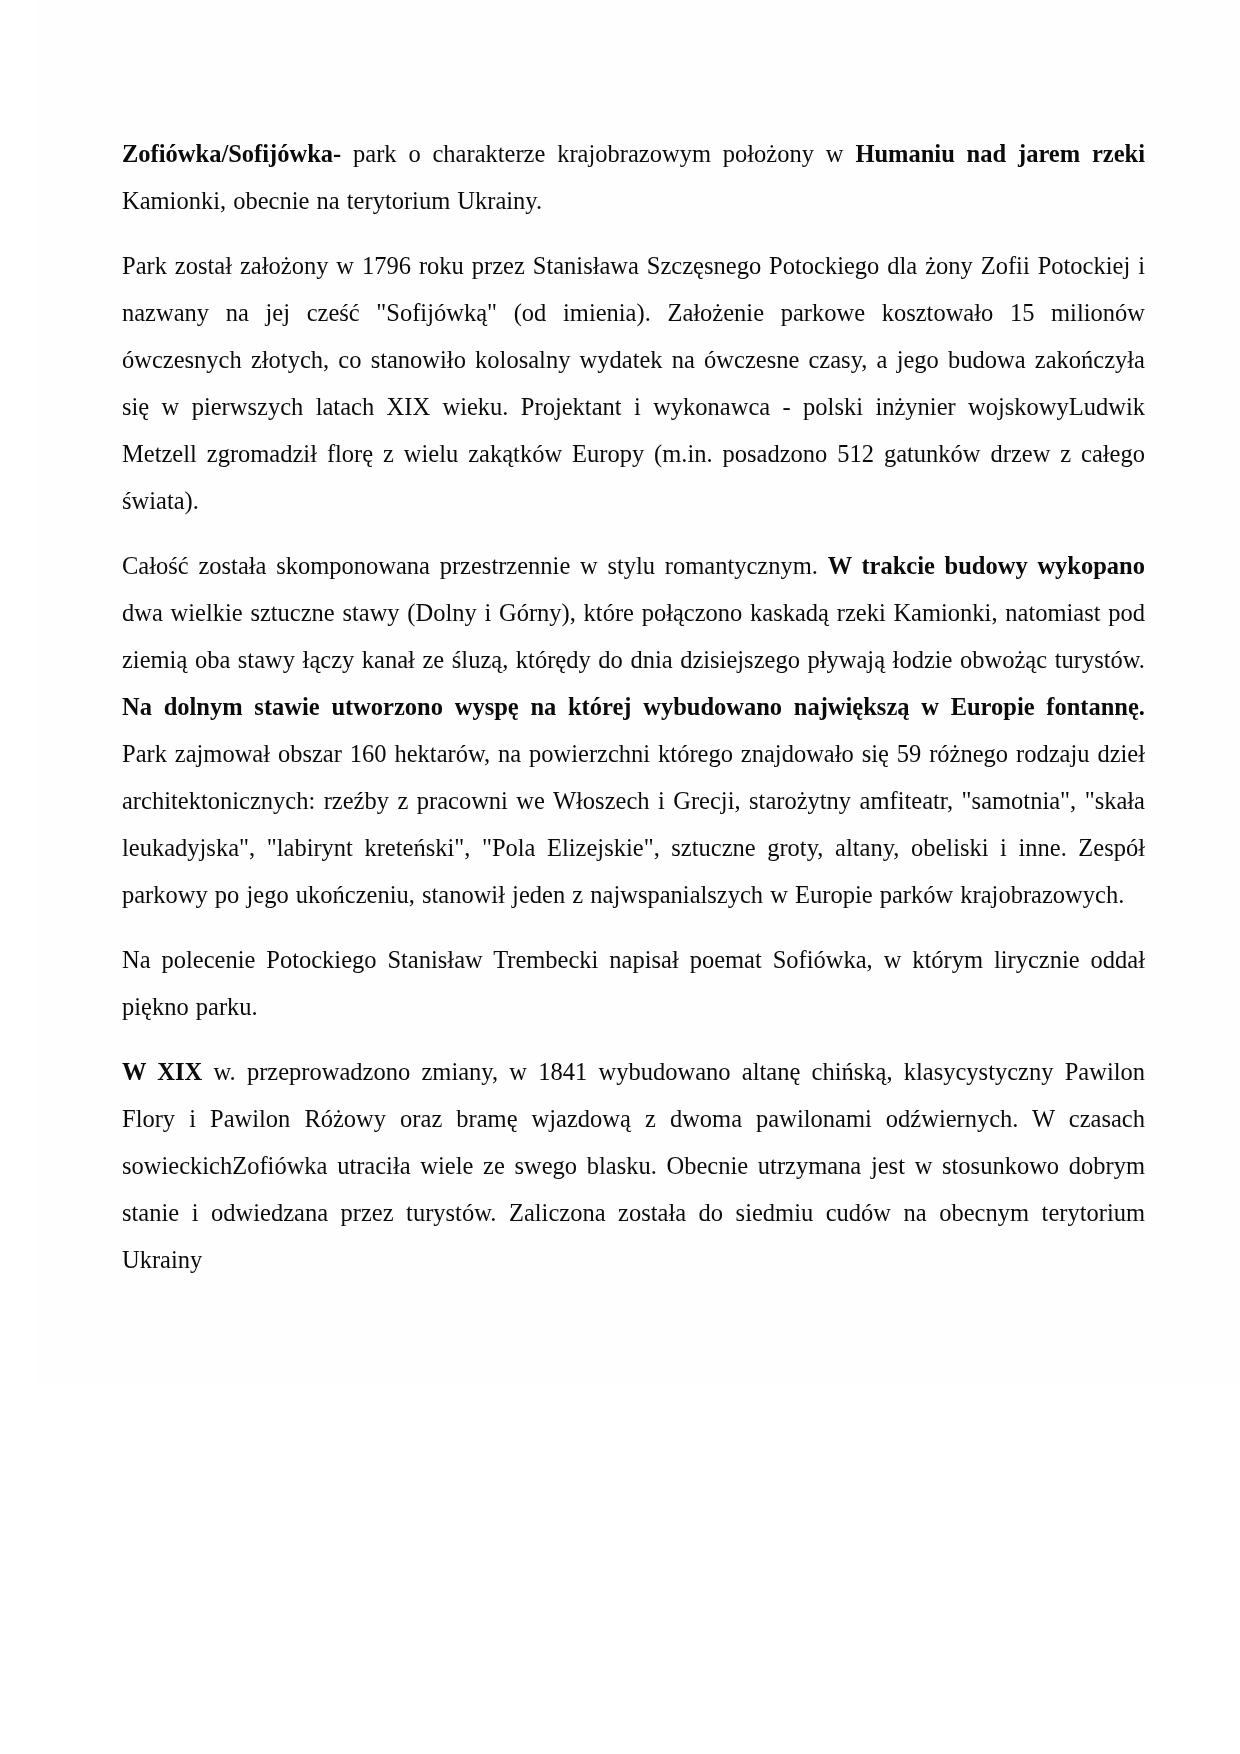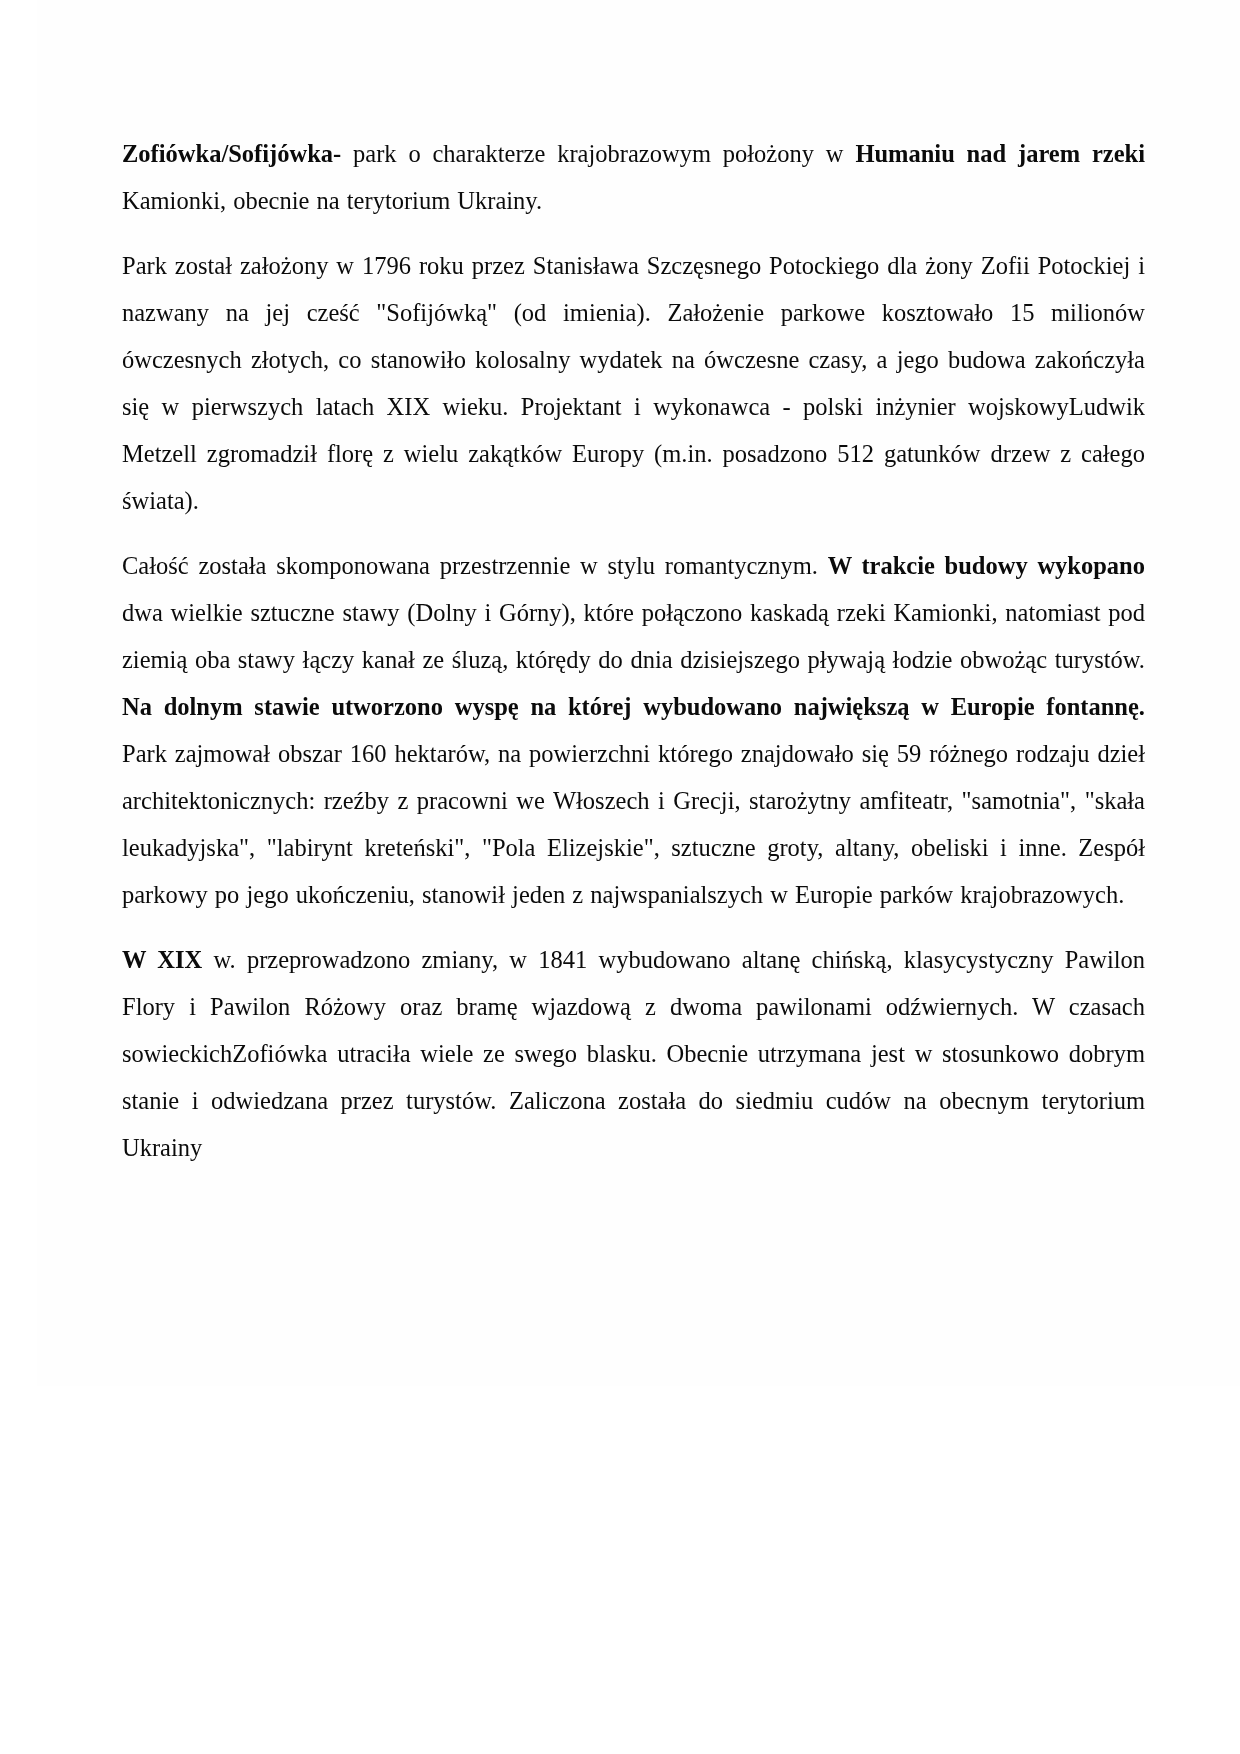--- a/index.html
+++ b/index.html
@@ -35,15 +35,16 @@
   .run.italic { }
 </style>
 </head>
 <body>
 
 <div class="page">
   <div class="doc">
       <p class="para"><span class="run bold">Zofiówka/Sofijówka-</span><span class="run normal"> park o charakterze krajobrazowym położony w </span><span class="run bold">Humaniu nad jarem rzeki</span><span class="run normal"> Kamionki, obecnie na terytorium Ukrainy.</span></p>
       <p class="para"><span class="run normal">Park został założony w 1796 roku przez Stanisława Szczęsnego Potockiego dla żony Zofii Potockiej i nazwany na jej cześć "Sofijówką" (od imienia). Założenie parkowe kosztowało 15 milionów ówczesnych złotych, co stanowiło kolosalny wydatek na ówczesne czasy, a jego budowa zakończyła się w pierwszych latach XIX wieku. Projektant i wykonawca - polski inżynier wojskowyLudwik Metzell zgromadził florę z wielu zakątków Europy (m.in. posadzono 512 gatunków drzew z całego świata).</span></p>
       <p class="para"><span class="run normal">Całość została skomponowana przestrzennie w stylu romantycznym. </span><span class="run bold">W trakcie budowy wykopano</span><span class="run normal"> dwa wielkie sztuczne stawy (Dolny i Górny), które połączono kaskadą rzeki Kamionki, natomiast pod ziemią oba stawy łączy kanał ze śluzą, którędy do dnia dzisiejszego pływają łodzie obwożąc turystów. </span><span class="run bold">Na dolnym stawie utworzono wyspę na której wybudowano największą w Europie fontannę.</span><span class="run normal"> Park zajmował obszar 160 hektarów, na powierzchni którego znajdowało się 59 różnego rodzaju dzieł architektonicznych: rzeźby z pracowni we Włoszech i Grecji, starożytny amfiteatr, "samotnia", "skała leukadyjska", "labirynt kreteński", "Pola Elizejskie", sztuczne groty, altany, obeliski i inne. Zespół parkowy po jego ukończeniu, stanowił jeden z najwspanialszych w Europie parków krajobrazowych.</span></p>
+      <p class="para"><span class="run normal">Na polecenie Potockiego Stanisław Trembecki napisał poemat Sofiówka, w którym lirycznie oddał piękno parku.</span></p>
       <p class="para"><span class="run bold">W XIX</span><span class="run normal"> w. przeprowadzono zmiany, w 1841 wybudowano altanę chińską, klasycystyczny Pawilon Flory i Pawilon Różowy oraz bramę wjazdową z dwoma pawilonami odźwiernych. W czasach sowieckich</span><span class="run italic">Zofiówka</span><span class="run normal"> utraciła wiele ze swego blasku. Obecnie utrzymana jest w stosunkowo dobrym stanie i odwiedzana przez turystów. Zaliczona została do siedmiu cudów na obecnym terytorium Ukrainy</span></p>
     </div>
 </div>
 
 </body></html>

